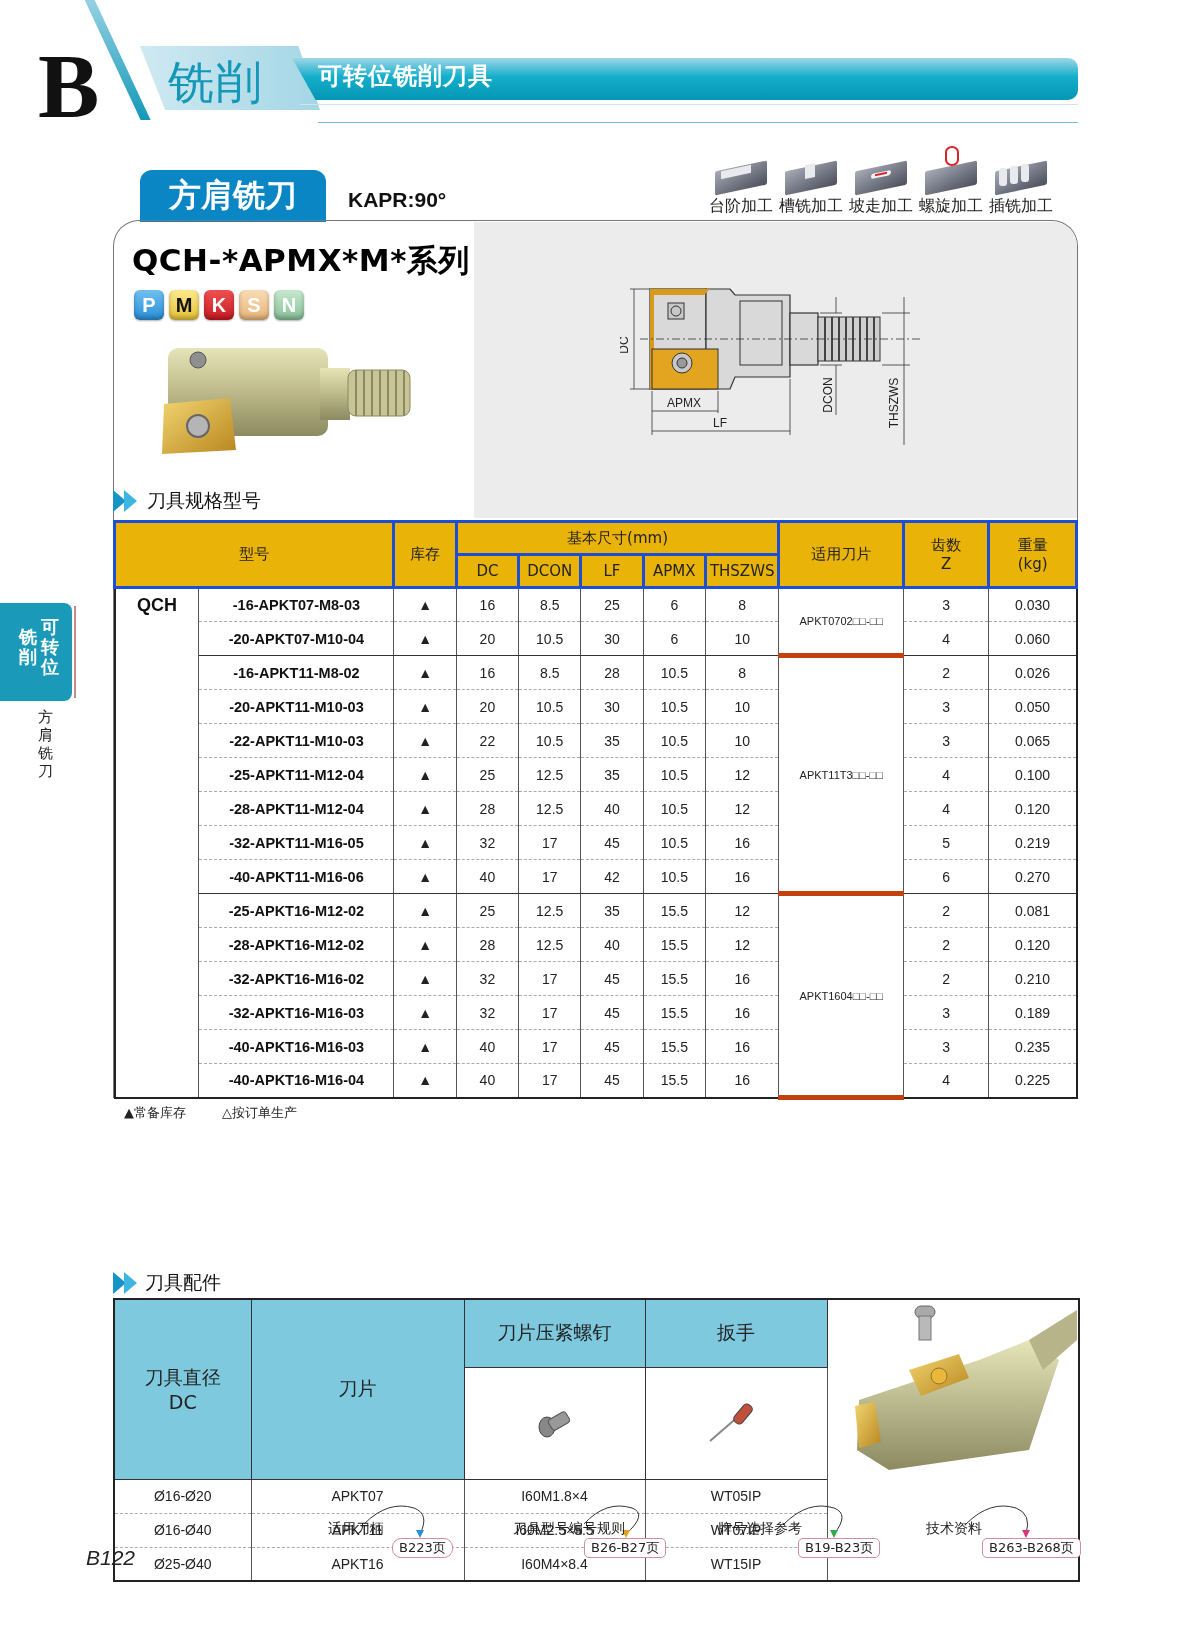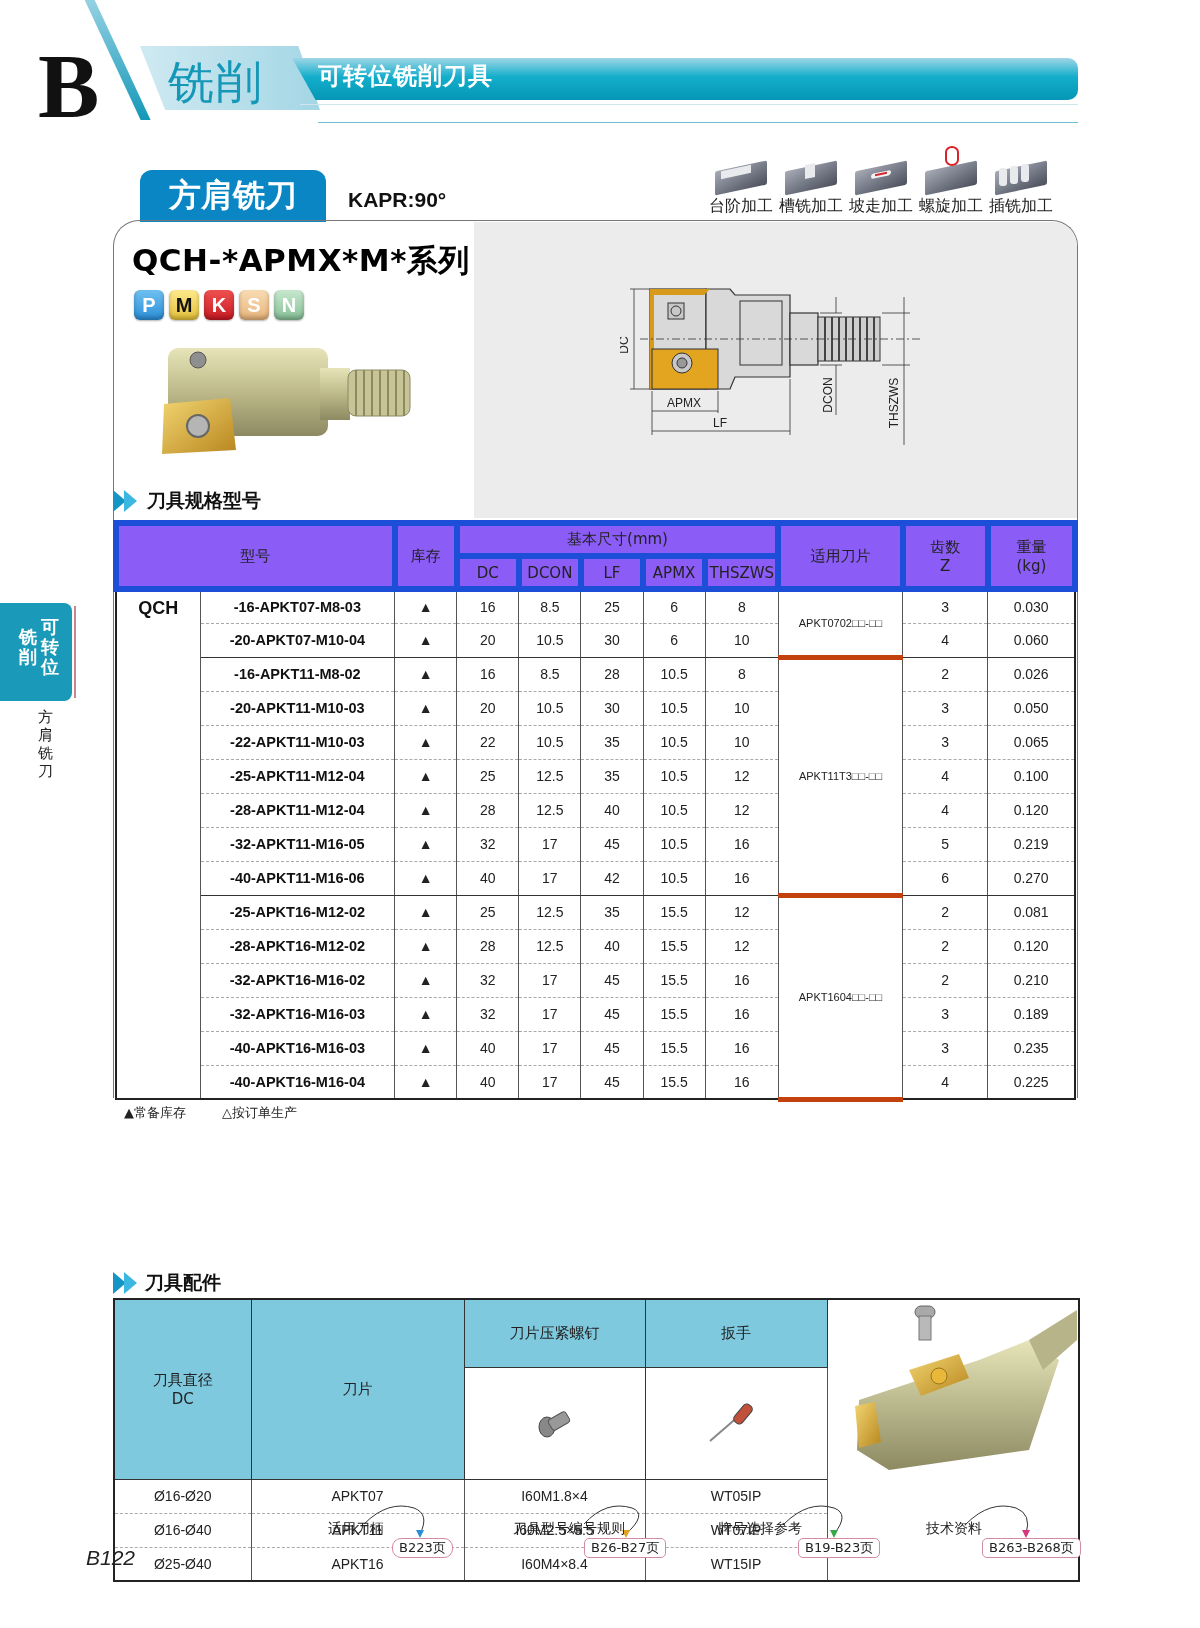--- a/index.html
+++ b/index.html
@@ -39,45 +39,45 @@
   .photo { position: absolute; left: 160px; top: 340px; width: 260px; height: 120px; }
 
   
   .drawing { position: absolute; left: 620px; top: 285px; width: 320px; height: 170px; }
 
   .spec-heading { position: absolute; left: 113px; top: 488px; display: flex; align-items: center; gap: 6px; }
   .chev { width: 28px; height: 22px; position: relative; }
   .chev span { position: absolute; top: 0; width: 0; height: 0; border-top: 11px solid transparent; border-bottom: 11px solid transparent; }
   .chev .c1 { left: 0; border-left: 13px solid #1595c6; }
   .chev .c2 { left: 11px; border-left: 13px solid #3db7e2; }
-  .spec-heading-text { font-size: 19px; font-weight: bold; color: #111; font-family: "DejaVu Sans", sans-serif; }
+  .spec-heading-text { font-size: 19px; font-weight: normal; color: #111; font-family: "DejaVu Sans", sans-serif; }
 
   
   table { border-collapse: collapse; }
   .spec { position: absolute; left: 113px; top: 520px; width: 965px; table-layout: fixed; border: 2px solid #222; border-top: 2px solid #222; }
-  .spec th { background: #8b5cf6; font-weight: normal; font-size: 15px; color: #222; border: 6px solid #1d4ed8; height: 33px; font-family: "DejaVu Sans", sans-serif; }
+  .spec th { background: #eab308; font-weight: normal; font-size: 15px; color: #222; border: 3px solid #1d4ed8; height: 33px; font-family: "DejaVu Sans", sans-serif; }
   .spec td { font-size: 14px; color: #222; text-align: center; height: 34px; border-left: 1px solid #555; border-right: 1px solid #555; border-bottom: 1px dashed #aaa; }
   .spec td.model { font-weight: bold; font-size: 14.5px; color: #111; }
   .spec td.series { font-weight: bold; font-size: 18px; color: #111; vertical-align: top; padding-top: 6px; border-bottom: none; border-left: none; }
   .spec td.insert { font-size: 11px; border-bottom: 5px solid #c2410c; }
   .spec tr.grp-end td { border-bottom: 1px solid #333; }
   .spec td.stock { font-size: 14px; }
 
   .legend { position: absolute; left: 124px; top: 1104px; font-size: 13px; color: #222; display: flex; gap: 36px; font-family: "DejaVu Sans", sans-serif; }
 
   
   .side-tab { position: absolute; left: 0; top: 603px; width: 72px; height: 98px; background: #1a9ab8; border-radius: 0 8px 8px 0; color: #fff; font-family: "DejaVu Sans", sans-serif; }
   .side-col { position: absolute; font-size: 18px; font-weight: bold; line-height: 20px; width: 20px; text-align: center; }
   .side-line { position: absolute; left: 74px; top: 606px; width: 1.5px; height: 92px; background: #c48a8a; }
   .side-sub { position: absolute; left: 38px; top: 708px; width: 18px; font-size: 15px; line-height: 18px; color: #222; font-family: "DejaVu Sans", sans-serif; }
 
   
   .acc-heading { position: absolute; left: 113px; top: 1270px; display: flex; align-items: center; gap: 4px; }
   .acc { position: absolute; left: 113px; top: 1298px; width: 965px; table-layout: fixed; border: 2px solid #222; border-bottom-width: 2.5px; }
-  .acc th { background: #7ec9de; font-weight: normal; font-size: 15px; color: #222; border: 1px solid #333; font-family: "DejaVu Sans", sans-serif; }
+  .acc th { background: #7ec9de; font-weight: normal; font-size: 19px; color: #222; border: 1px solid #333; font-family: "DejaVu Sans", sans-serif; }
   .acc th.pic { background: #fff; height: 48px; }
   .acc td { text-align: center; font-size: 14px; color: #222; height: 34px; border-left: 1px solid #555; border-right: 1px solid #555; border-bottom: 1px dashed #aaa; }
   .acc td.img-cell { background: #fff; border-bottom: none; padding: 0; }
 
   
   .refs { position: absolute; top: 1500px; left: 0; width: 1200px; height: 60px; }
   .ref { position: absolute; }
   .ref-label { position: absolute; top: 20px; font-size: 14px; color: #222; white-space: nowrap; font-family: "DejaVu Sans", sans-serif; }
   .ref-page { position: absolute; top: 38px; height: 20px; border: 1px solid #d48ca3; border-radius: 5px; font-size: 13px; padding: 0 6px; line-height: 18px; color: #222; white-space: nowrap; background: #fff; font-family: "DejaVu Sans", sans-serif; }
   .ref svg { position: absolute; top: 0; }

